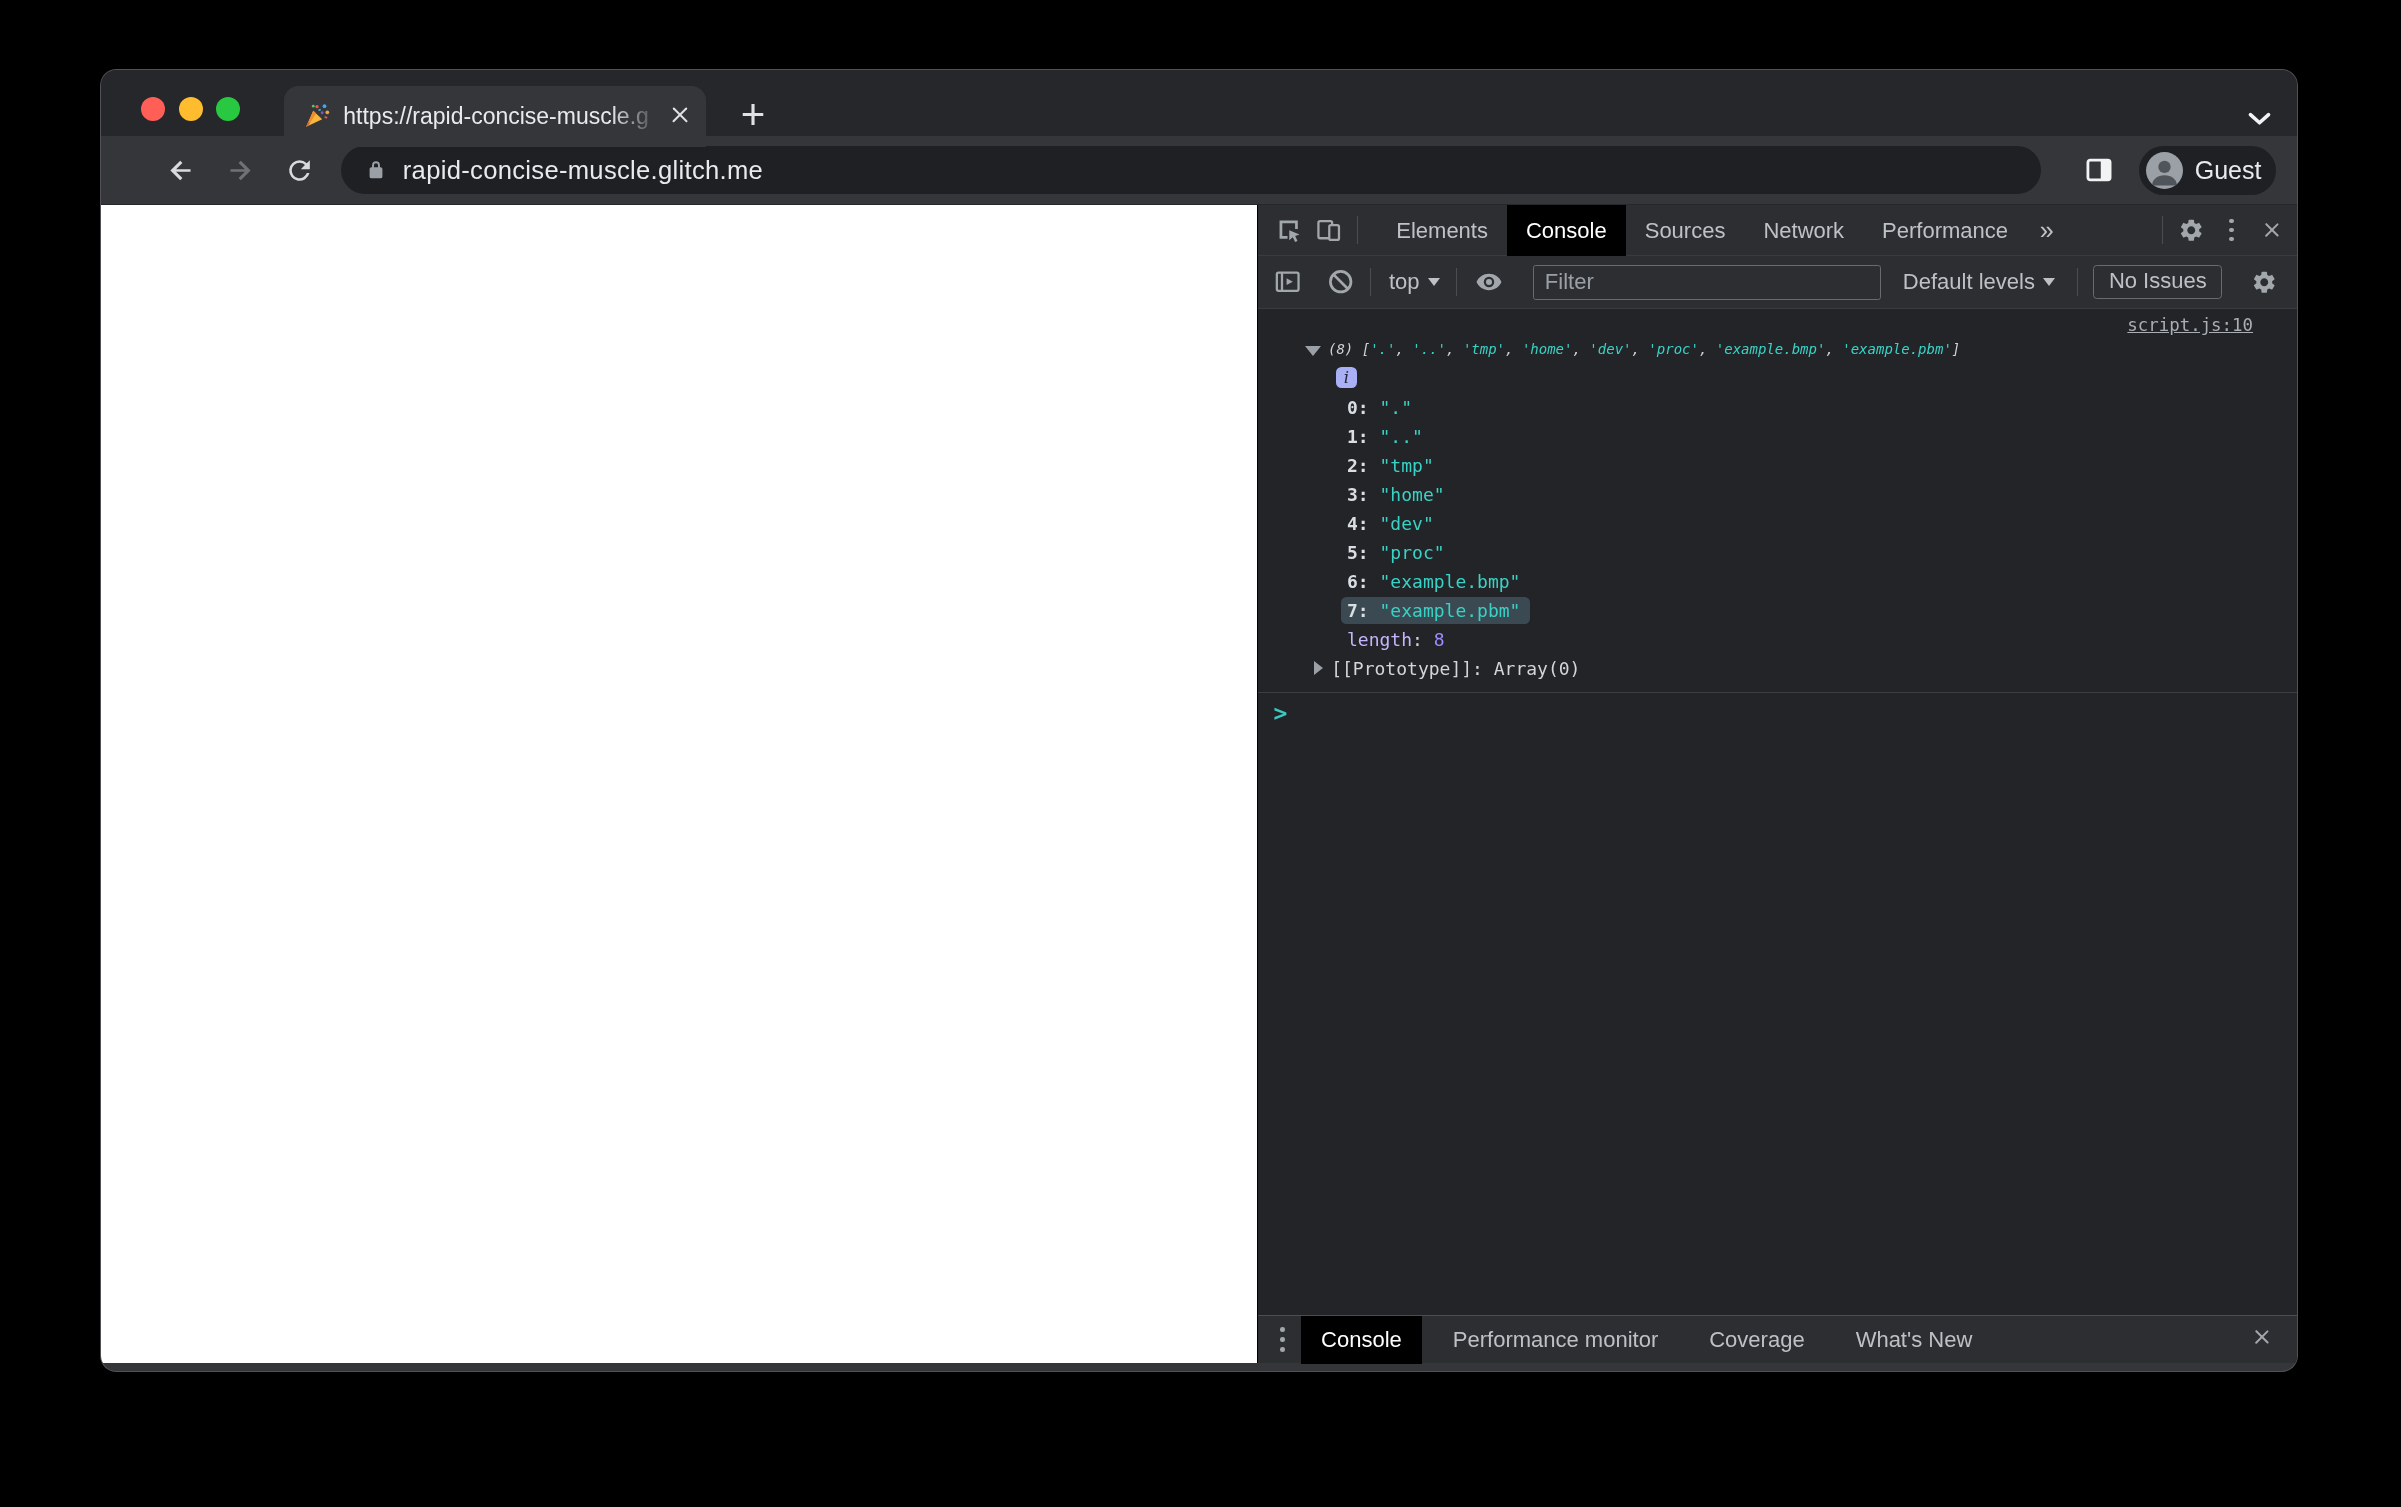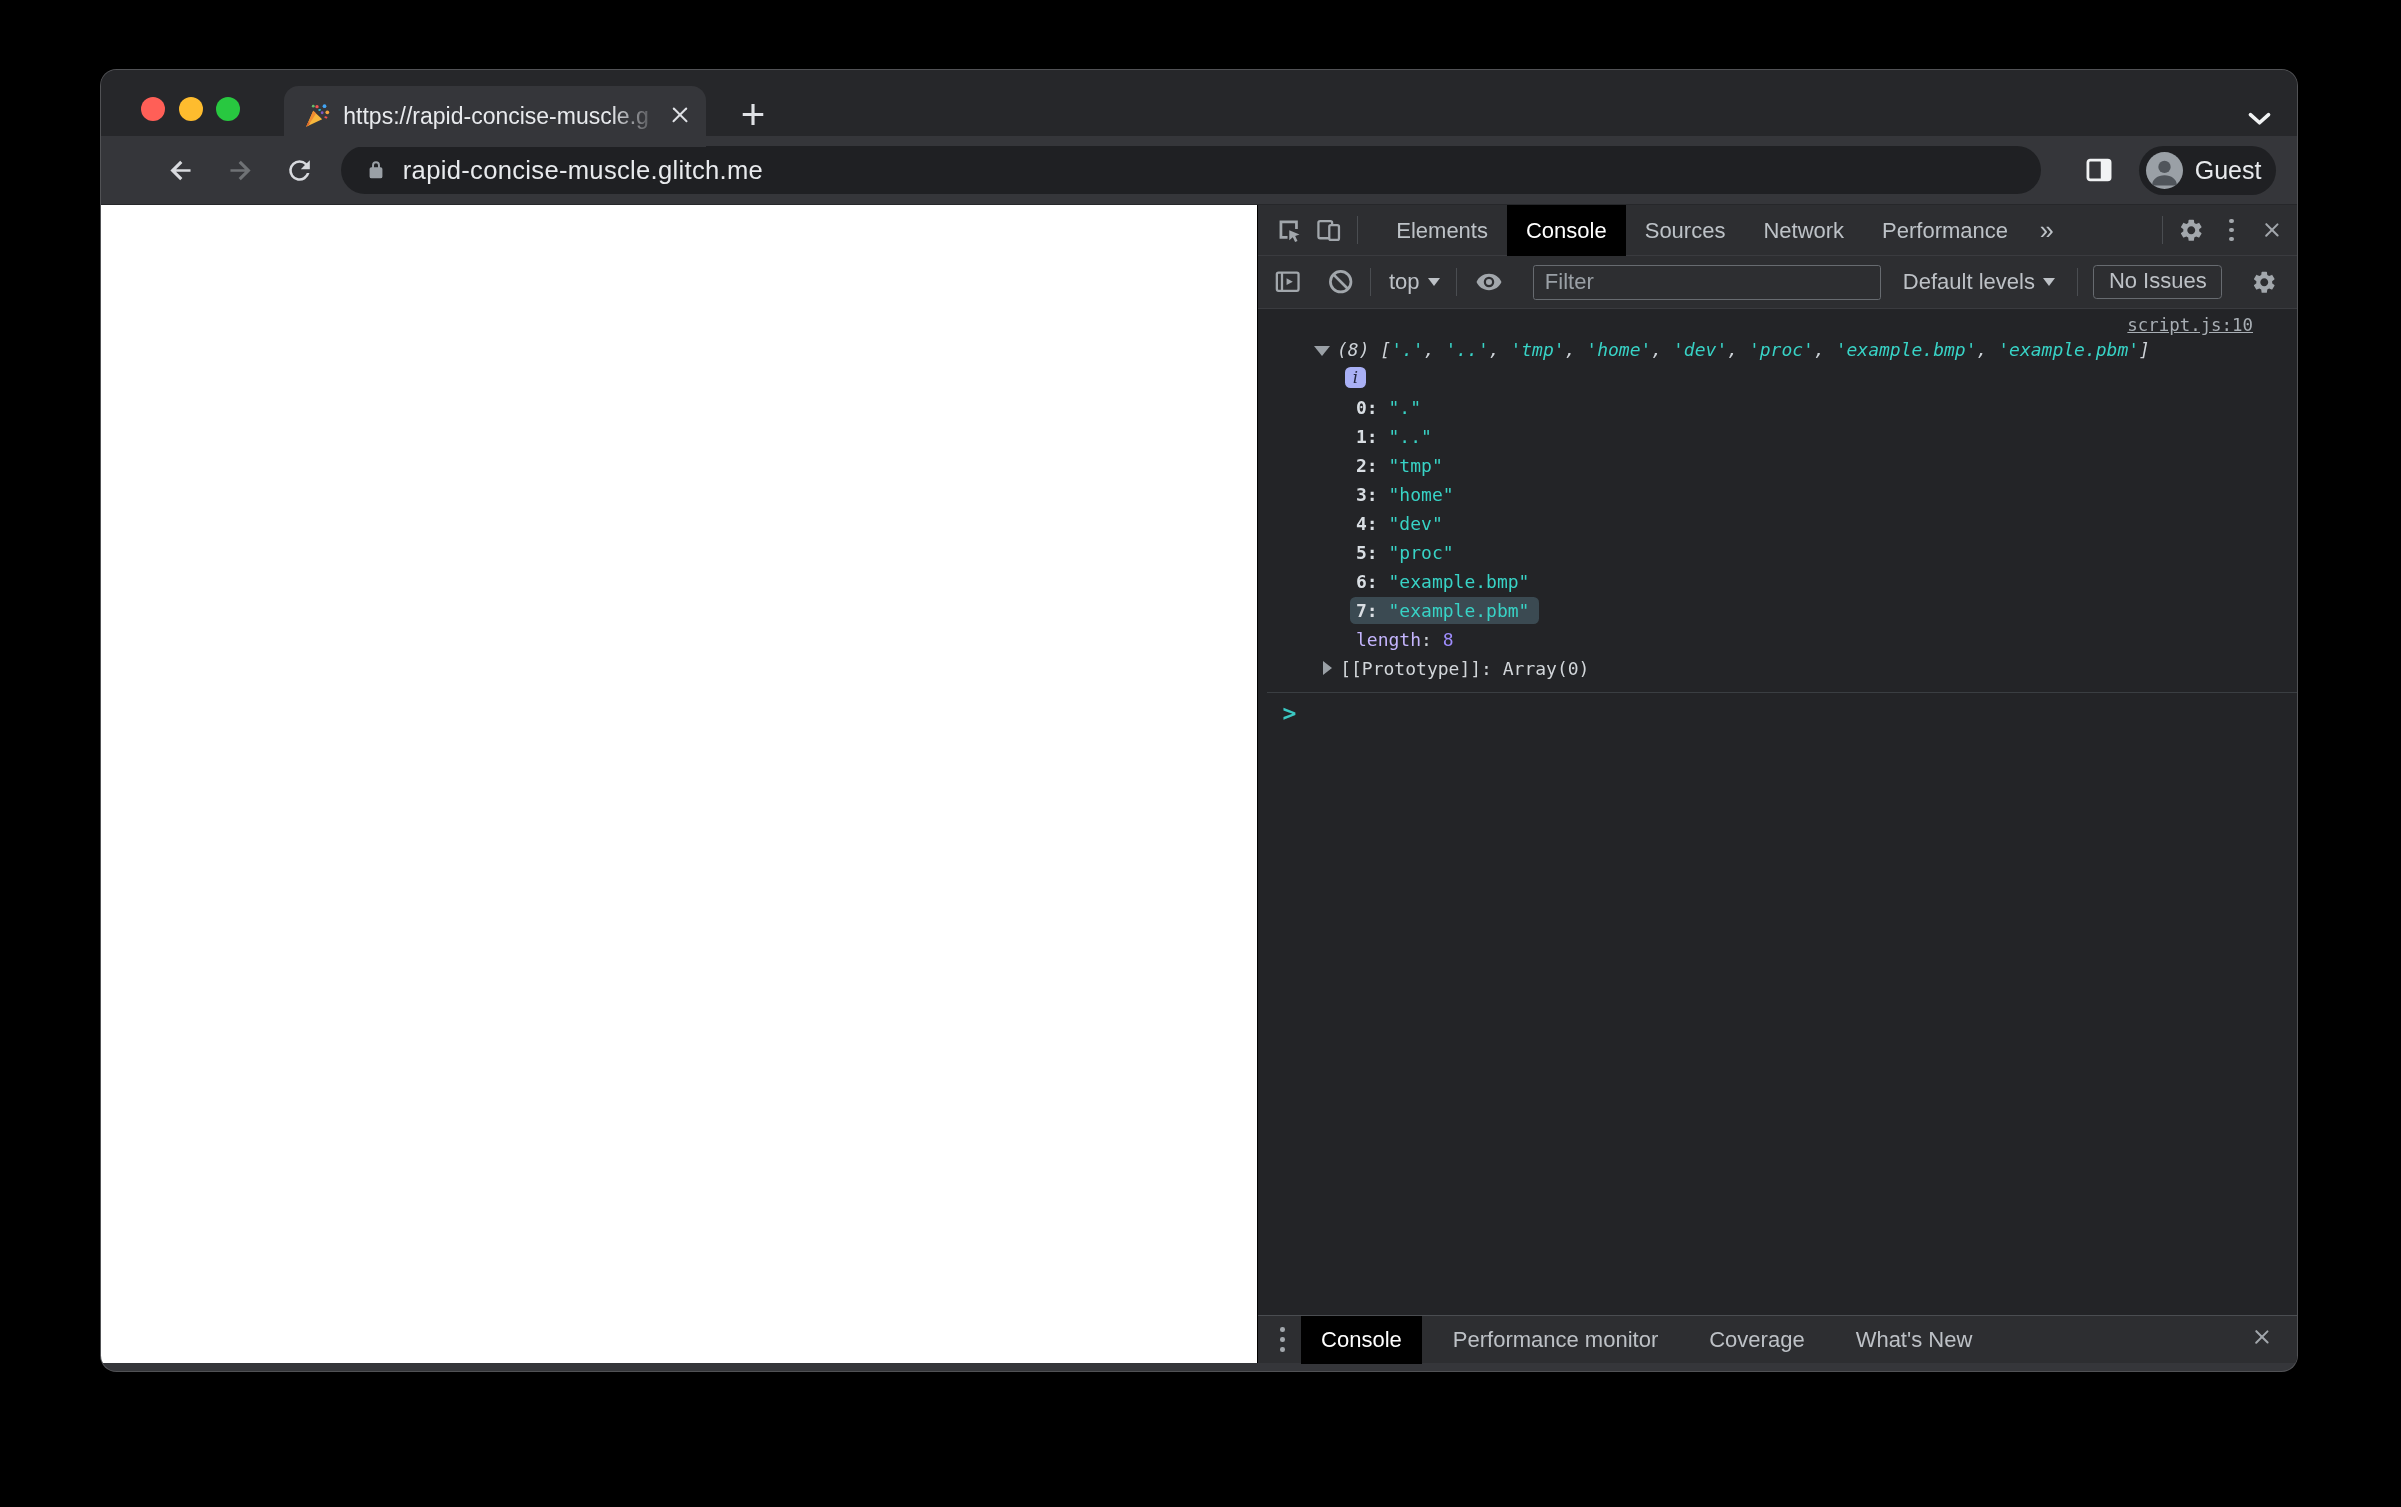--- a/index.html
+++ b/index.html
@@ -79,26 +79,26 @@
               border-top:8.2px solid #bdc1c6; }
   .filter-input { margin-left:24px; width:348px; height:35px; background:#2d2e31;
                   border:0.9px solid #676b70; border-radius:2.7px; color:#e8eaed;
                   font-size:22px; font-family:"Liberation Sans",sans-serif; padding:0 11px; outline:none; }
   .filter-input::placeholder { color:#9aa0a6; }
   .no-issues { border:0.9px solid #676b70; border-radius:3.7px; padding:1.8px 14.6px 3.7px;
                color:#bdc1c6; white-space:nowrap; }
 
   
   .dt-console { flex:1; position:relative; font-family:"DejaVu Sans Mono",monospace;
-                font-size:18px; color:#cdd2d7; overflow:hidden;margin-left:9px; }
+                font-size:18px; color:#cdd2d7; overflow:hidden; }
   .entry { position:relative; padding-top:27.4px; }
   .src-link { position:absolute; top:6.4px; right:44px; font-size:17.4px; color:#a8aeb4;
               text-decoration:underline; }
   .preview-row { height:27.4px; line-height:27.4px; padding-left:70px; font-style:italic;
-                 font-size:18px; white-space:nowrap; }
+                 font-size:14px; white-space:nowrap; }
   .caret-open { position:absolute; left:47px; top:37px; width:0; height:0;
                 border-left:8.2px solid transparent; border-right:8.2px solid transparent;
                 border-top:10px solid #9aa0a6; }
   .badge-row { height:29px; padding-left:78px; padding-top:2.7px; }
   .info-badge { display:inline-block; width:21px; height:21px; border-radius:5.5px;
                 background:#a9b0f5; color:#23263f; text-align:center; line-height:21px;
                 font-family:"DejaVu Serif",serif; font-style:italic; font-size:16.5px; }
   .tree-row { height:29px; line-height:29px; padding-left:89px; white-space:nowrap; }
   .idx { color:#d9dee3; font-weight:bold; }
   .tok-str,.str { color:#38d3c6; font-style:inherit; }

